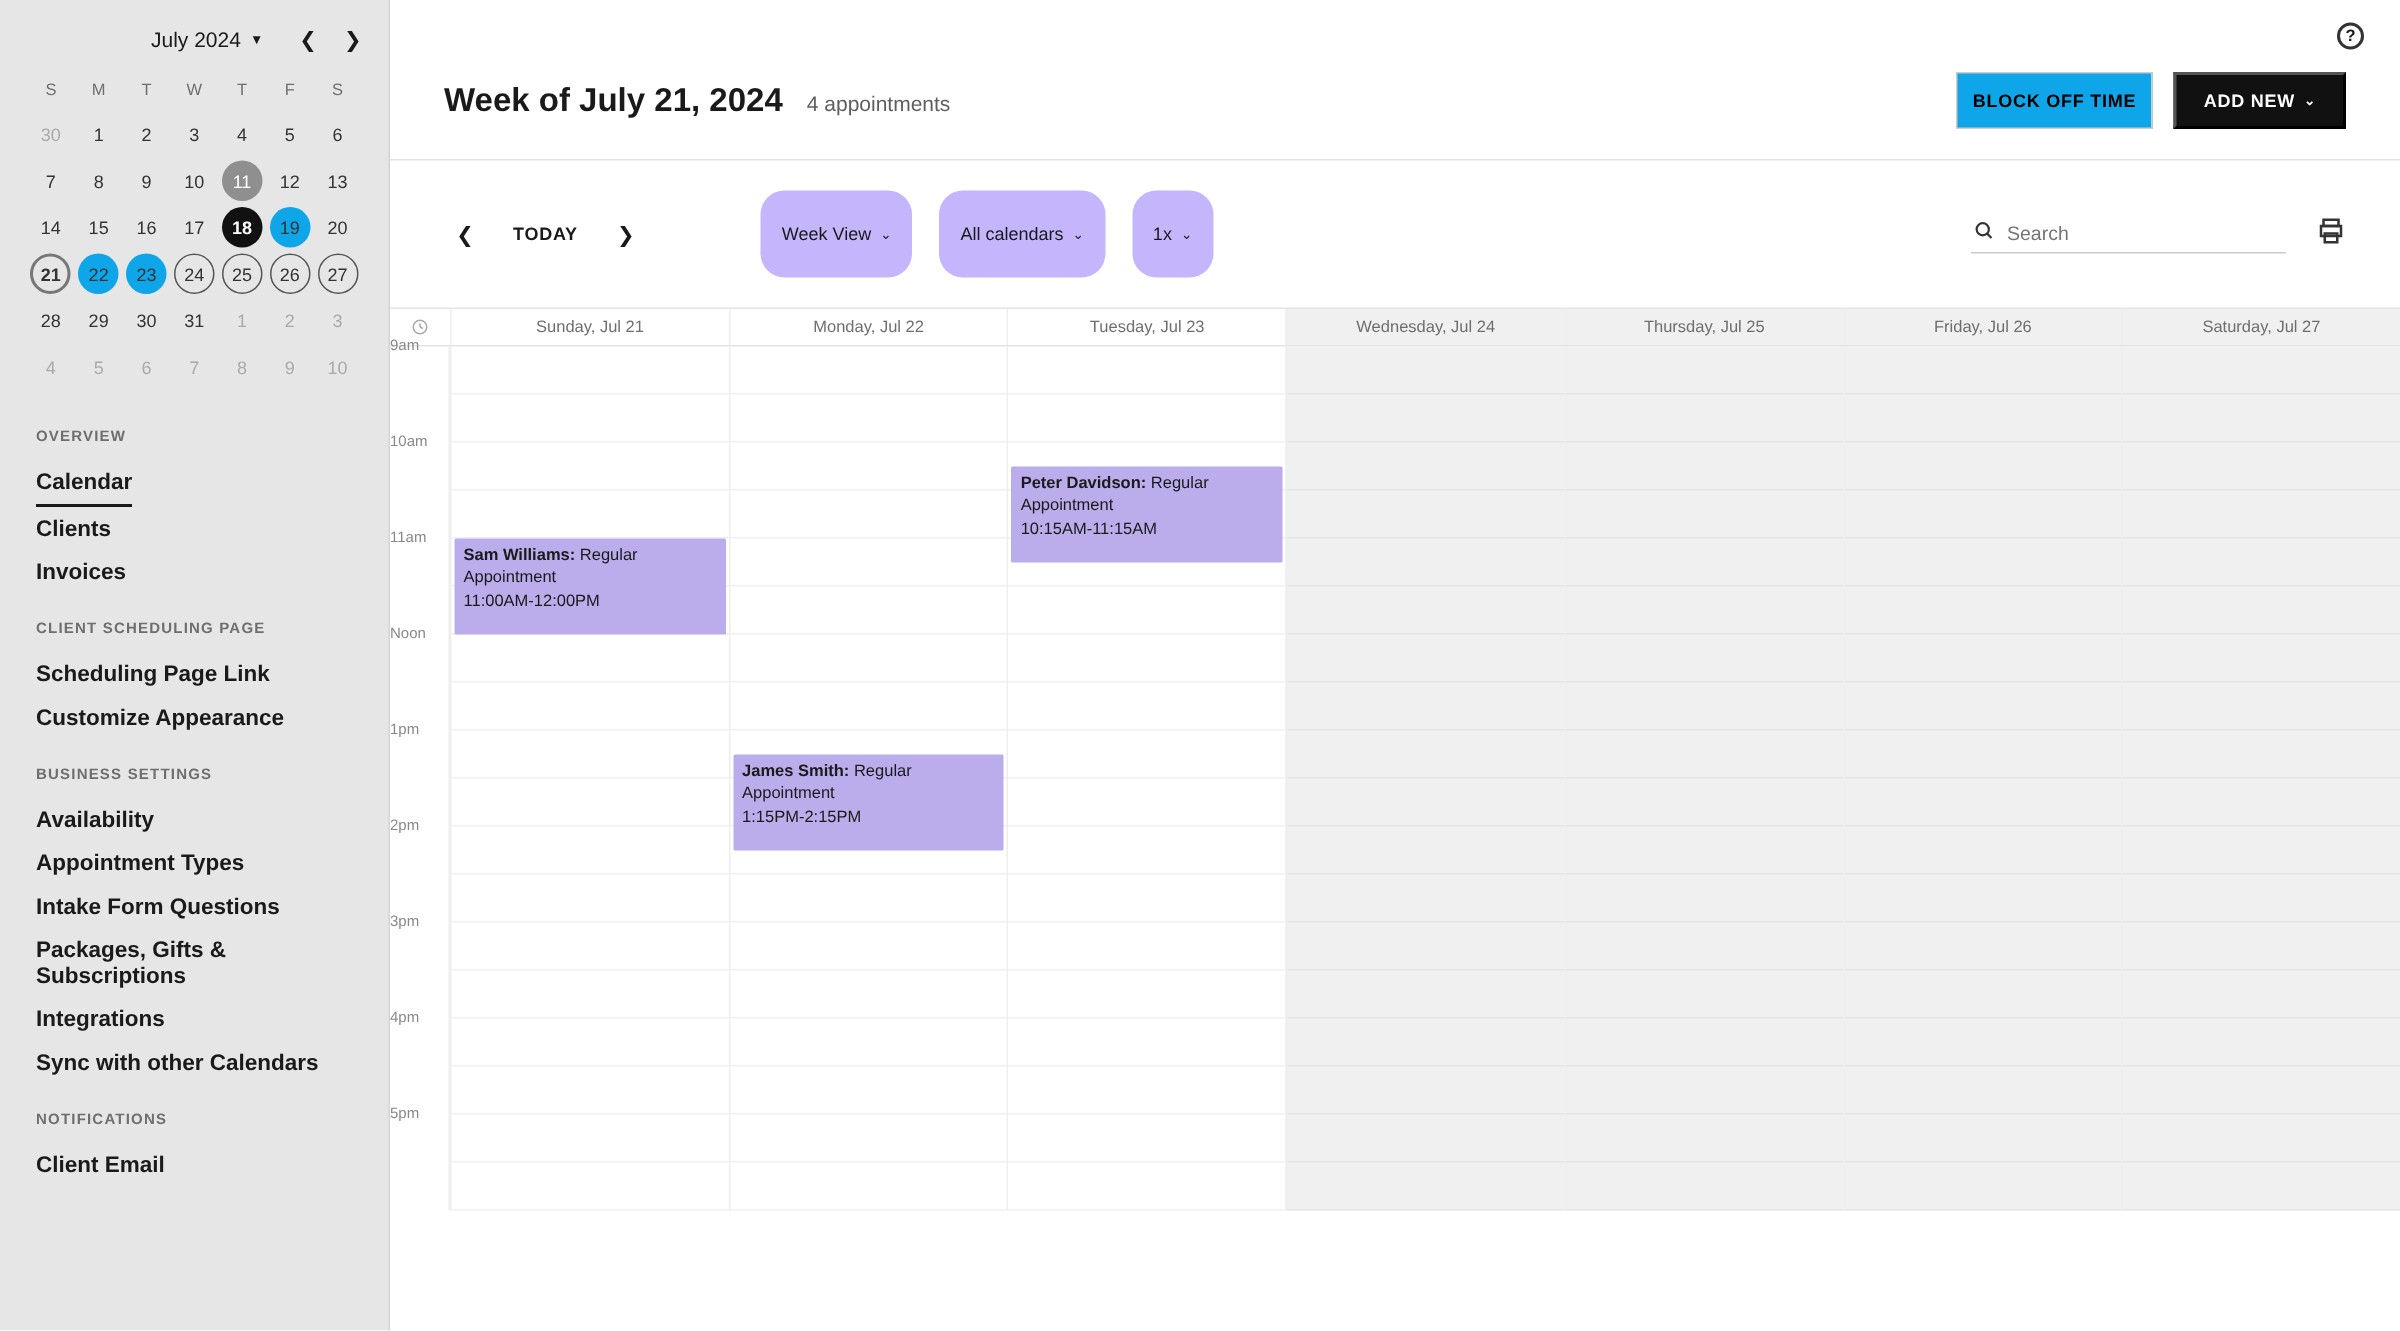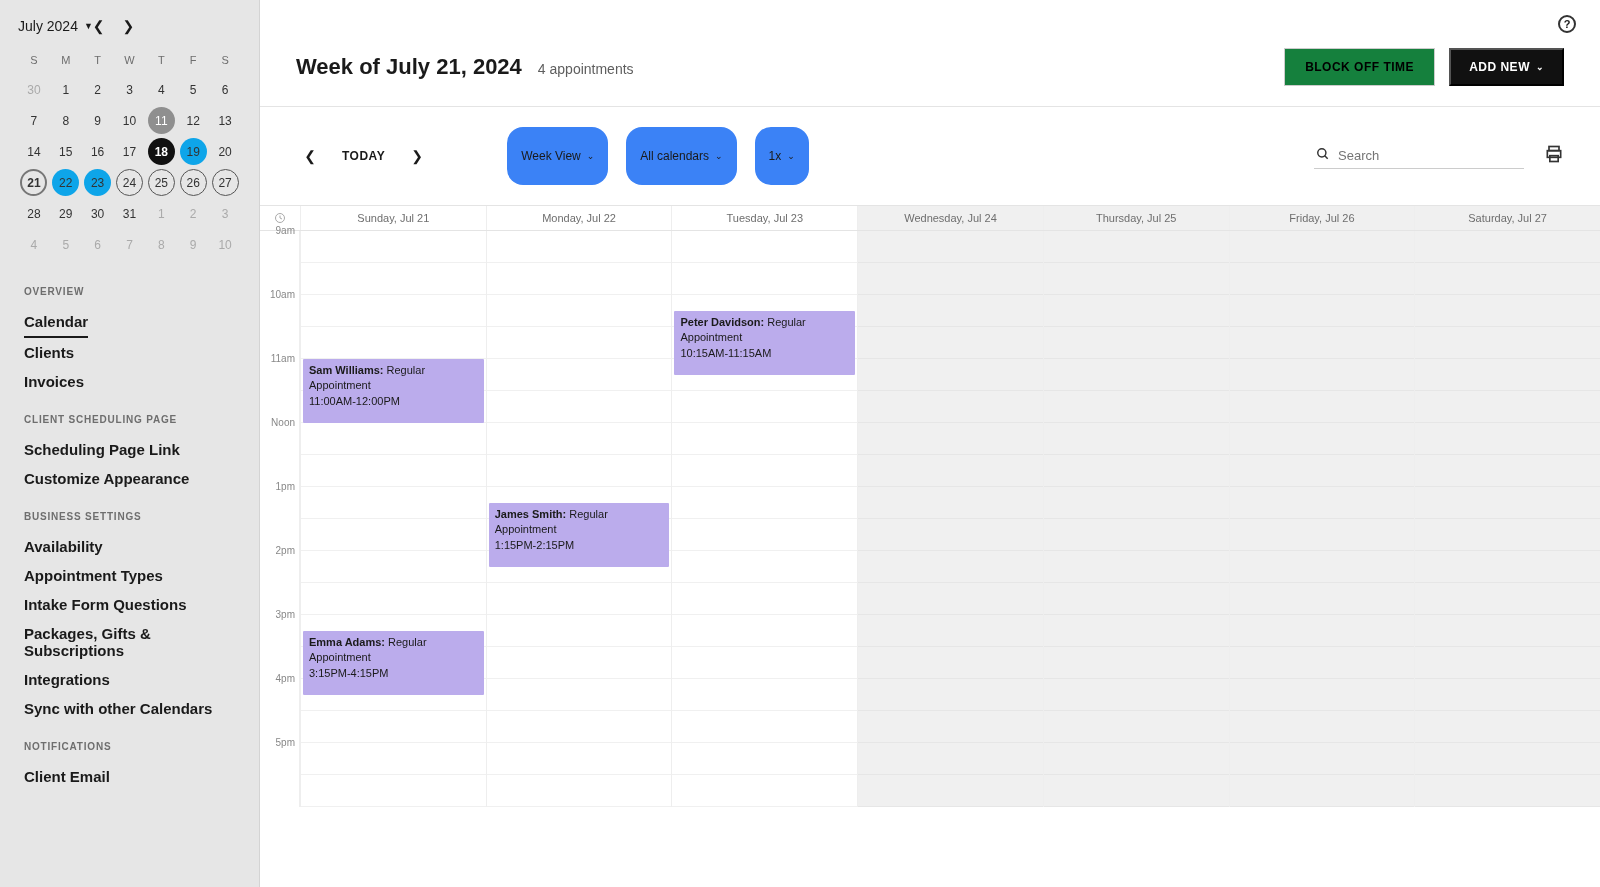--- a/index.html
+++ b/index.html
@@ -20,22 +20,23 @@
   height: 100%;
   overflow-y: auto;
   position: relative;
 }
 .sidebar-scroller::-webkit-scrollbar { width: 6px; }
 .sidebar-scroller::-webkit-scrollbar-thumb { background: #b0b0b0; border-radius: 3px; }
 .mini-cal { padding: 18px 18px 10px; }
 .mini-cal-header {
   display: flex;
   align-items: center;
-  justify-content: flex-start;
+  justify-content: flex-end;
   margin-bottom: 14px;
+  gap: 24px;
 }
 .mini-cal-month {
   font-size: 14px;
   font-weight: 500;
   display: flex;
   align-items: center;
   gap: 6px;
   cursor: pointer;
 }
 .mini-cal-nav { display: flex; gap: 18px; }
@@ -115,42 +116,42 @@
   align-items: center;
   justify-content: space-between;
   padding: 0 36px 20px;
   border-bottom: 1px solid #e4e4e4;
 }
 .header-left { display: flex; align-items: baseline; gap: 16px; }
 .page-title { font-size: 22px; font-weight: 600; }
 .appt-count { font-size: 14px; color: #5e5e5e; }
 .header-right { display: flex; gap: 14px; }
 .btn-outline {
-  border: 1px solid #ccc; background: #15803d; padding: 10px 20px;
+  border: 1px solid #ccc; background: #0ea5e9; padding: 10px 10px;
   font-size: 12px; font-weight: 600; letter-spacing: 0.5px; cursor: pointer;
 }
 .btn-dark {
   background: #111; color: #fff; padding: 10px 18px;
   font-size: 12px; font-weight: 600; letter-spacing: 0.5px; cursor: pointer;
   display: flex; align-items: center; gap: 6px;
 }
 .toolbar {
   display: flex;
   align-items: center;
   justify-content: space-between;
   padding: 20px 36px;
 }
 .toolbar-left { display: flex; align-items: center; gap: 18px; }
 .nav-arrow {
   width: 28px; height: 28px; display: flex; align-items: center; justify-content: center;
   cursor: pointer; font-size: 14px;
 }
 .today-btn { font-size: 12px; font-weight: 600; letter-spacing: 0.5px; cursor: pointer; }
 .pill {
-  background: #3b82f6; border-radius: 16px; padding: 22px 14px; font-size: 12px;
+  background: #c4b5fd; border-radius: 16px; padding: 22px 14px; font-size: 12px;
   display: flex; align-items: center; gap: 6px; cursor: pointer;
 }
 .toolbar-right { display: flex; align-items: center; gap: 20px; }
 .search-wrap {
   display: flex; align-items: center; gap: 8px;
   border-bottom: 1px solid #ccc; padding: 4px 2px; width: 210px;
 }
 .search-wrap input {
   border: none; outline: none; font-size: 13px; width: 100%; background: transparent;
 }
@@ -180,21 +181,21 @@
 }
 .cal-body {
   display: grid;
   grid-template-columns: 40px repeat(7, 1fr);
 }
 .time-slot {
   height: 32px;
   font-size: 10px;
   color: #888;
   text-align: right;
-  padding-right: 4px;
+  padding-right: 20px;
   border-right: 1px solid #eee;
   position: relative;
 }
 .time-slot span { position: relative; top: -6px; }
 .day-col {
   position: relative;
   border-left: 1px solid #eee;
 }
 .day-col.grey { background: #f0f0f0; }
 .half-hour-line {
@@ -420,24 +421,20 @@
           <div class="half-hour-line"></div>
           <div class="half-hour-line"></div>
           <div class="half-hour-line"></div>
           <div class="half-hour-line"></div>
           <div class="half-hour-line"></div>
           <div class="half-hour-line"></div>
           <div class="event" style="top: 128px; height: 64px;">
             <div><span class="ev-name">Sam Williams: </span><span>Regular Appointment</span></div>
             <div>11:00AM-12:00PM</div>
           </div>
-          <div class="event" style="top: 400px; height: 64px;">
-            <div><span class="ev-name">Emma Adams: </span><span>Regular Appointment</span></div>
-            <div>3:15PM-4:15PM</div>
-          </div>
         </div>
         <div class="day-col">
           <div class="half-hour-line"></div>
           <div class="half-hour-line"></div>
           <div class="half-hour-line"></div>
           <div class="half-hour-line"></div>
           <div class="half-hour-line"></div>
           <div class="half-hour-line"></div>
           <div class="half-hour-line"></div>
           <div class="half-hour-line"></div>

